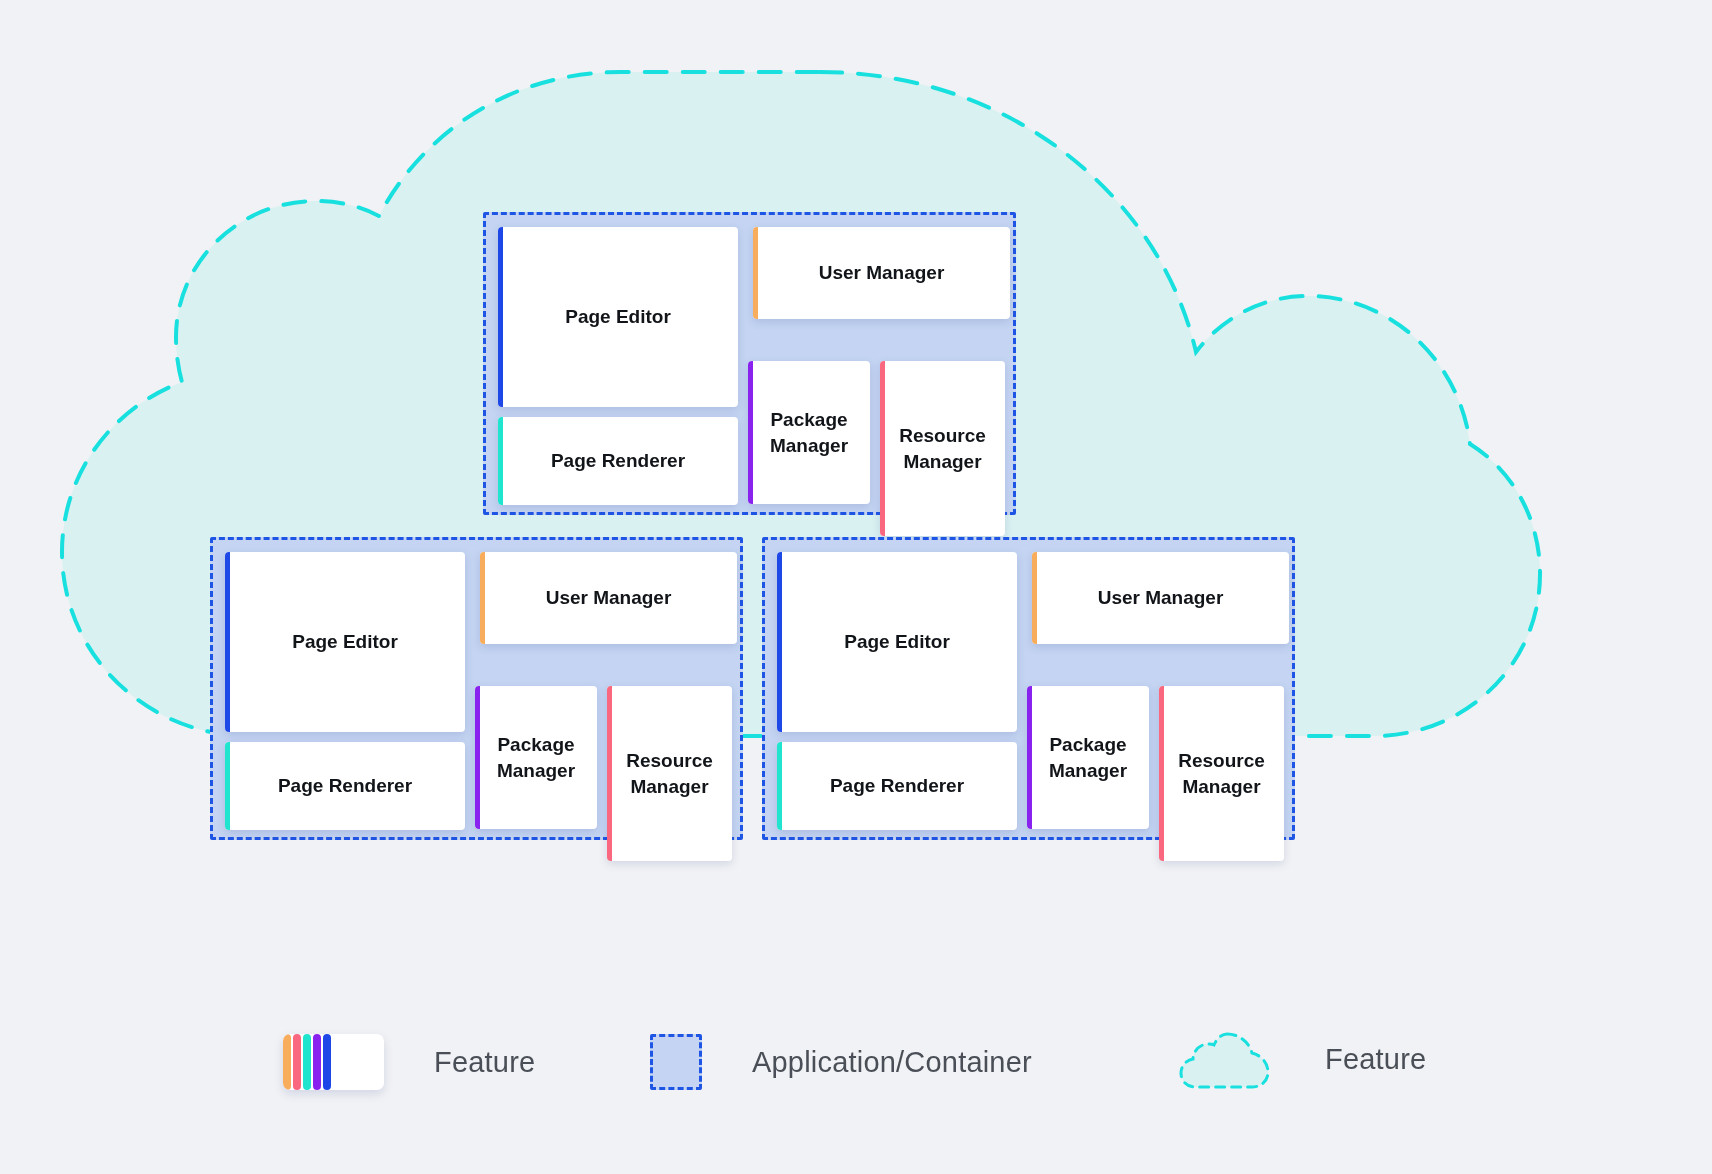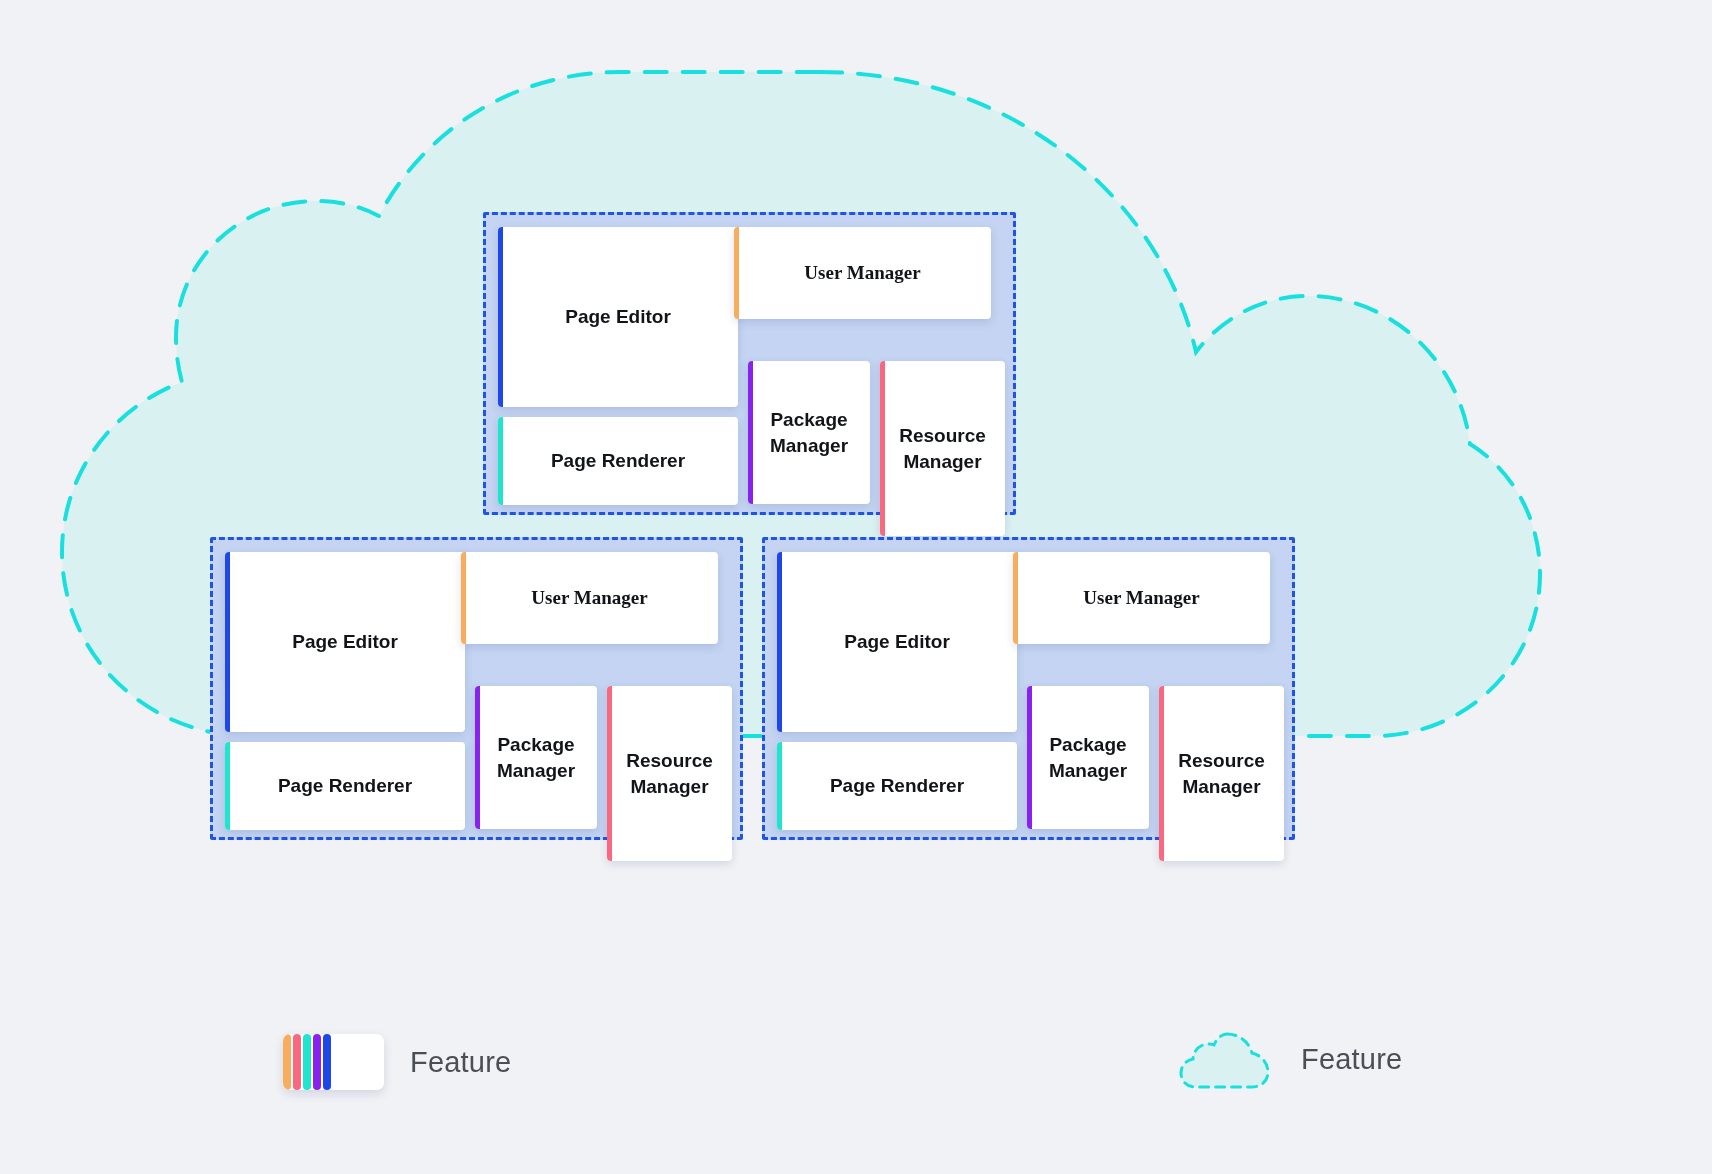--- a/index.html
+++ b/index.html
@@ -79,21 +79,21 @@
   #container-a { left: 483px; top: 212px; width: 533px; height: 303px; }
   #container-a .card-label { font-size: 19px; }
   #container-b { left: 210px; top: 537px; width: 533px; height: 303px; }
   #container-b .card-label { font-size: 19px; }
   #container-c { left: 762px; top: 537px; width: 533px; height: 303px; }
   #container-c .card-label { font-size: 19px; }
 
   
   .pos-page-editor     { left: 0px;   top: 0px;   width: 240px; height: 180px; align-items: center; }
   .pos-page-renderer   { left: 0px;   top: 190px; width: 240px; height:  88px; }
-  .pos-user-manager    { left: 236px; top: 0px;   width: 257px; height: 92px; font-family: Liberation Serif, serif; }
+  .pos-user-manager    { left: 255px; top: 0px;   width: 257px; height: 92px; }
   .pos-package-manager { left: 250px; top: 134px; width: 122px; height: 143px; }
   .pos-resource-manager{ left: 382px; top: 134px; width: 125px; height: 175px; }
 
   
   #legend {
     position: absolute;
     left: 0;
     top: 1020px;
     width: 1712px;
     height: 120px;
@@ -102,20 +102,21 @@
     position: absolute;
     display: flex;
     align-items: center;
     gap: 26px;
   }
   .legend-label {
     color: #4a4f57;
     font-size: 29px;
     letter-spacing: 0.2px;
     white-space: nowrap;
+    margin-left: 24px;
   }
   #legend-feature   { left: 283px; top: 14px; }
   #legend-container { left: 650px; top: 14px; }
   #legend-system    { left: 1175px; top: 8px; }
 
   
   .feature-swatch {
     position: relative;
     width: 101px;
     height: 56px;
@@ -260,20 +261,24 @@
       <div class="feature-swatch">
         <span class="stripe" style="background:#f7ad5c"></span>
         <span class="stripe" style="background:#f9687f"></span>
         <span class="stripe" style="background:#1fe5cf"></span>
         <span class="stripe" style="background:#8a22ef"></span>
         <span class="stripe" style="background:#1e47e8"></span>
       </div>
       <span class="legend-label">Feature</span>
     </div>
 
+    <div class="legend-item" id="legend-container">
+      <div class="container-swatch"></div>
+      <span class="legend-label">Application/Container</span>
+    </div>
 
     <div class="legend-item" id="legend-system">
       <svg class="system-swatch" viewBox="0 0 100 62">
         <path d="M 52 6
                  C 64 6 74 14 77 25
                  C 86 27 93 35 93 44
                  C 93 53 86 59 77 59
                  L 20 59
                  C 12 59 6 53 6 45
                  C 6 38 11 32 18 31

